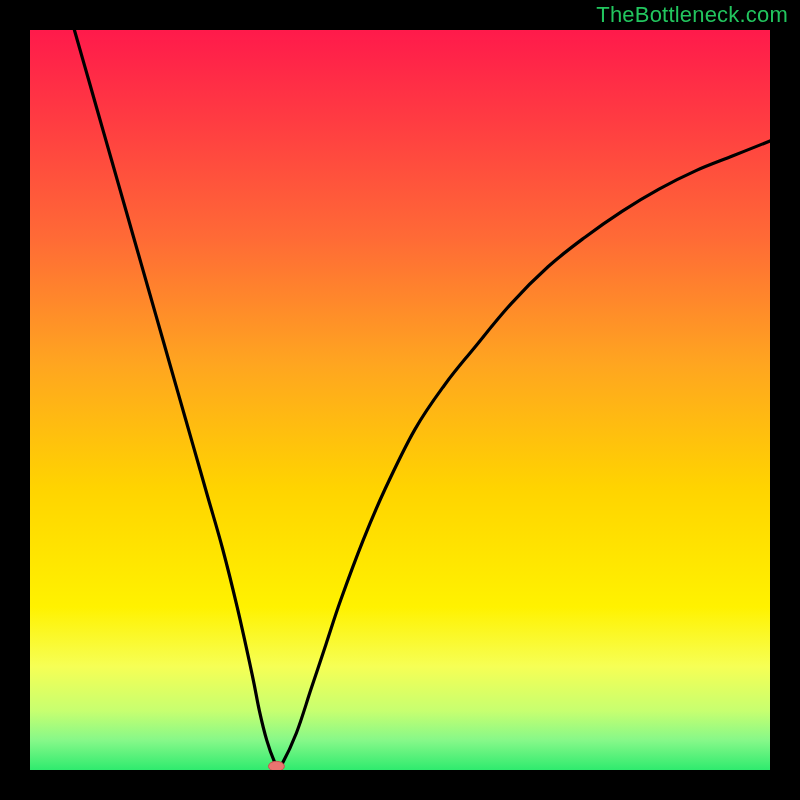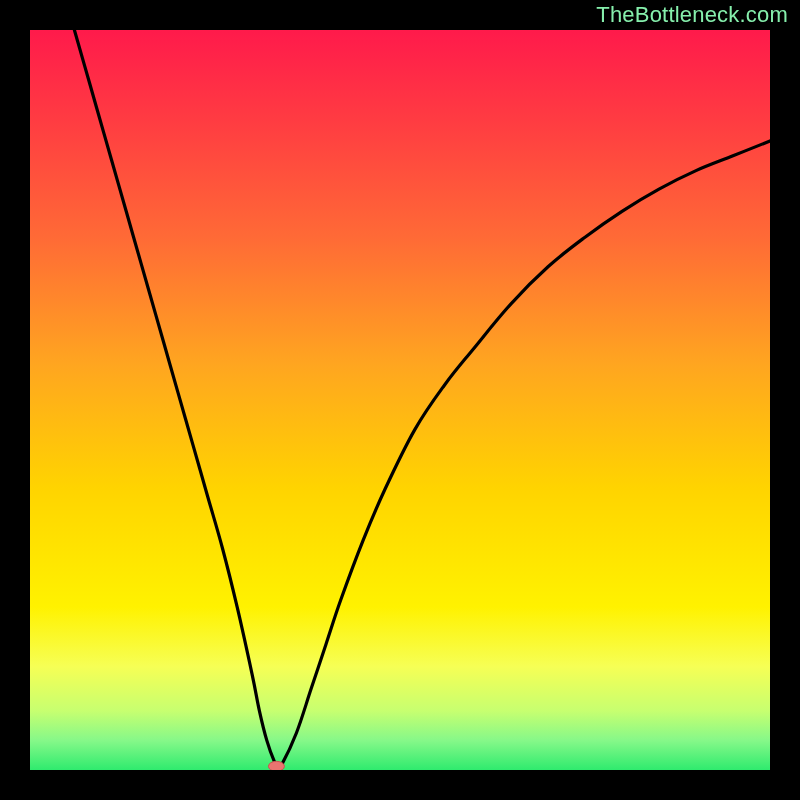--- a/index.html
+++ b/index.html
@@ -13,21 +13,21 @@
   .frame {
     position: relative;
     width: 800px;
     height: 800px;
     background: #000;
   }
   .watermark {
     position: absolute;
     top: 2px;
     right: 12px;
-    color: #86efac;
+    color: #22c55e;
     font-size: 22px;
     font-weight: 500;
     letter-spacing: 0.2px;
     z-index: 10;
   }
   .plot {
     position: absolute;
     background: #000;
   }
   svg { display: block; }

